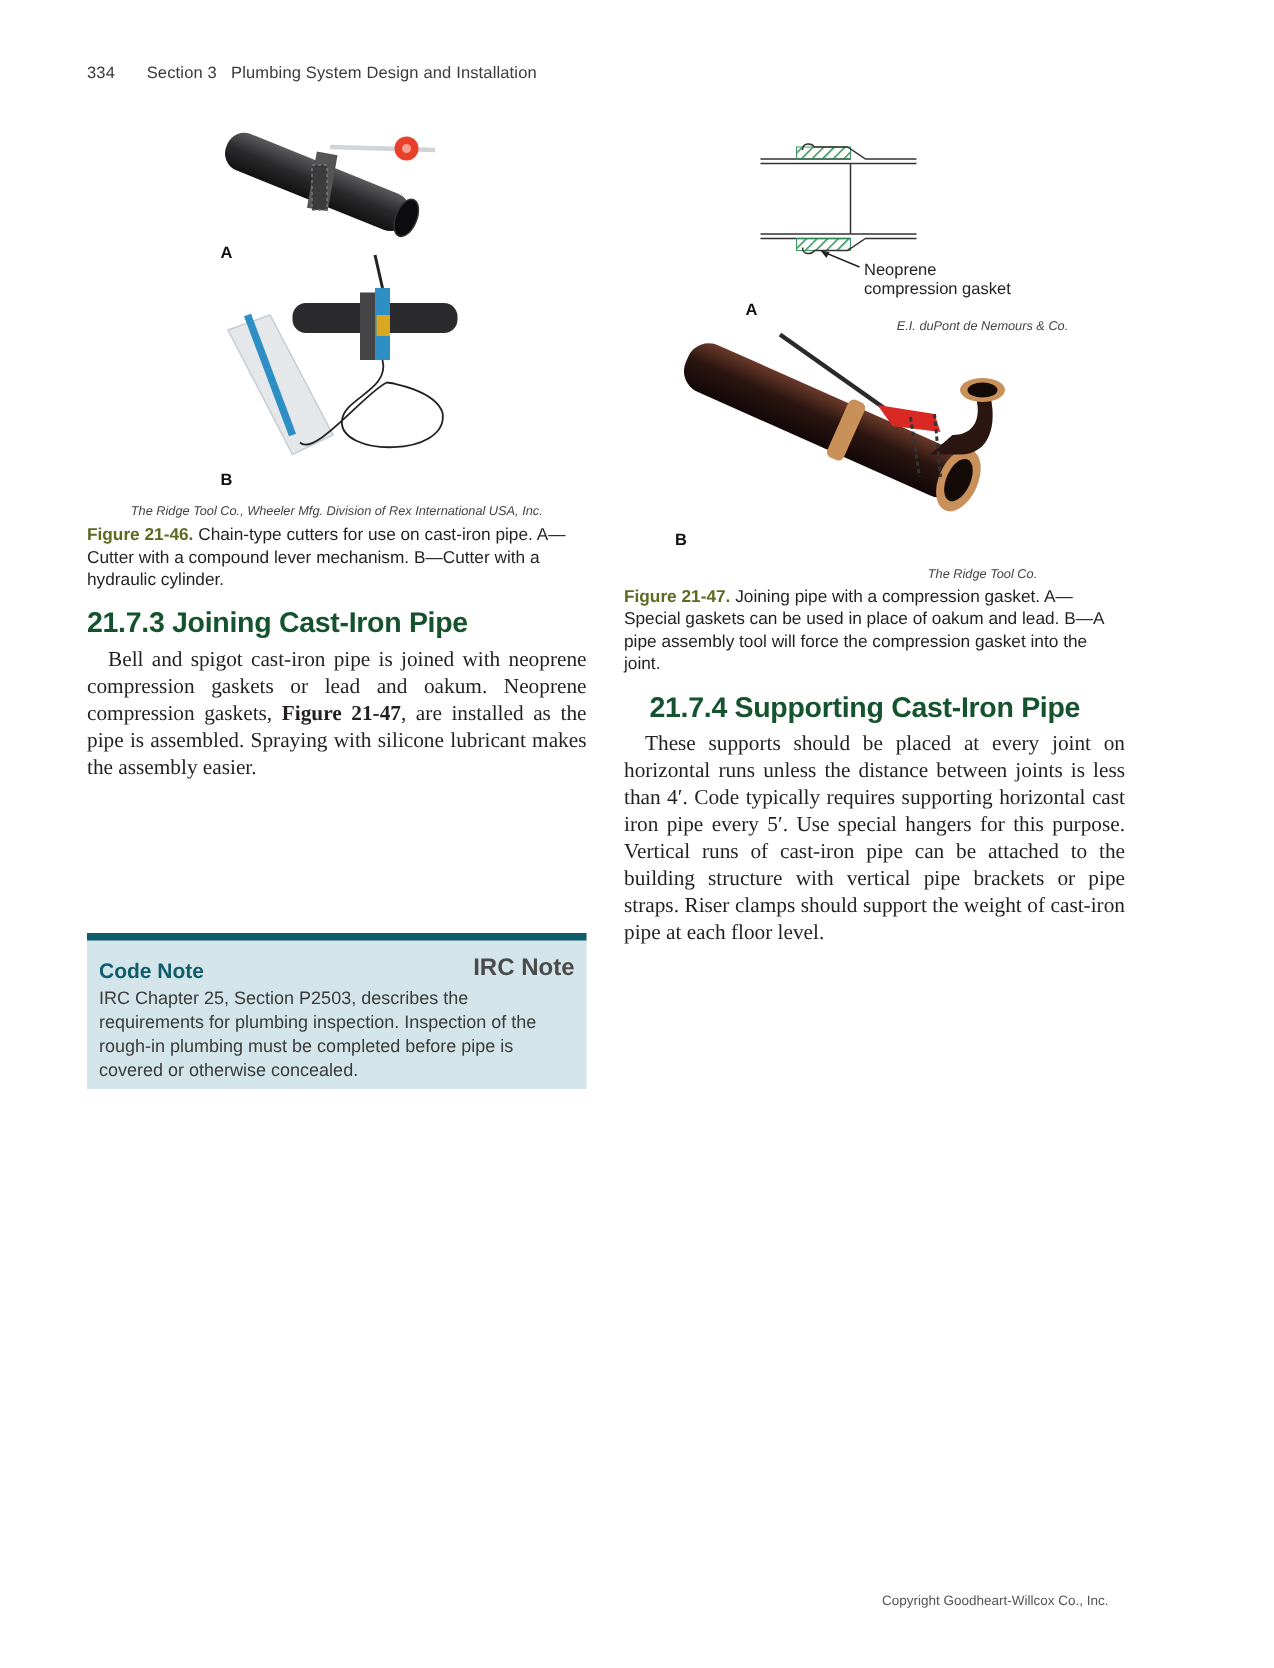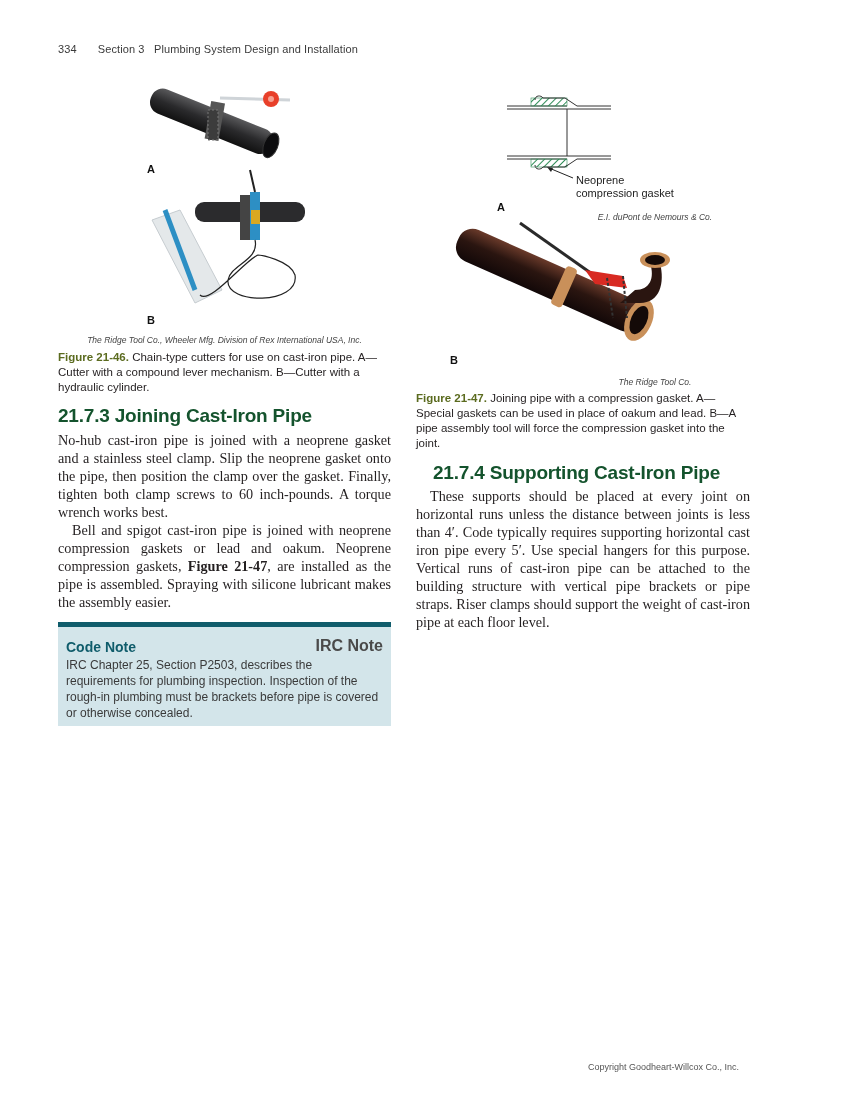--- a/index.html
+++ b/index.html
@@ -62,29 +62,28 @@
 </svg>
 <div class="abs fig-label" style="left:147px;top:314px;">B</div>
 
 <div class="abs credit" style="left:58px;top:335px;width:333px;">The Ridge Tool Co., Wheeler Mfg. Division of Rex International USA, Inc.</div>
 <div class="abs caption" style="left:58px;top:350px;width:320px;">
   <span class="fignum">Figure 21-46.</span><span> Chain-type cutters for use on cast-iron pipe. A—Cutter with a compound lever mechanism. B—Cutter with a hydraulic cylinder.</span>
 </div>
 
 <div class="abs h2" style="left:58px;top:405px;">21.7.3  Joining Cast-Iron Pipe</div>
 <div class="abs body" style="left:58px;top:431px;width:333px;">
-  <p>No-hub cast-iron pipe is joined with a neoprene gasket and a stainless steel clamp. Slip the neoprene gasket onto the pipe, then position the clamp over the gasket. Finally, tighten both clamp screws to 60 inch-pounds. A torque wrench works best.</p>
   <p class="indent"><span>Bell and spigot cast-iron pipe is joined with neoprene compression gaskets or lead and oakum. Neoprene compression gaskets, </span><b>Figure 21-47</b><span>, are installed as the pipe is assembled. Spraying with silicone lubricant makes the assembly easier.</span></p>
 </div>
 
 <div class="abs note-box"></div>
 <div class="abs note-bar"></div>
 <div class="abs note-title" style="left:66px;top:639px;">Code Note</div>
 <div class="abs note-right" style="right:466px;top:637px;">IRC Note</div>
-<div class="abs note-text" style="left:66px;top:657px;width:318px;">IRC Chapter 25, Section P2503, describes the requirements for plumbing inspection. Inspection of the rough-in plumbing must be brackets before pipe is covered or otherwise concealed.</div>
+<div class="abs note-text" style="left:66px;top:657px;width:318px;">IRC Chapter 25, Section P2503, describes the requirements for plumbing inspection. Inspection of the rough-in plumbing must be completed before pipe is covered or otherwise concealed.</div>
 
 <svg class="abs" style="left:505px;top:92px;" width="110" height="90">
   <defs>
     <pattern id="hatch" width="5" height="5" patternUnits="userSpaceOnUse" patternTransform="rotate(45)">
       <line x1="0" y1="0" x2="0" y2="5" stroke="#2f8d57" stroke-width="2"></line>
     </pattern>
   </defs>
   <line x1="2" y1="14" x2="62" y2="14" stroke="#333" stroke-width="1"></line>
   <line x1="2" y1="17" x2="62" y2="17" stroke="#333" stroke-width="1"></line>
   <line x1="2" y1="64" x2="62" y2="64" stroke="#333" stroke-width="1"></line>

